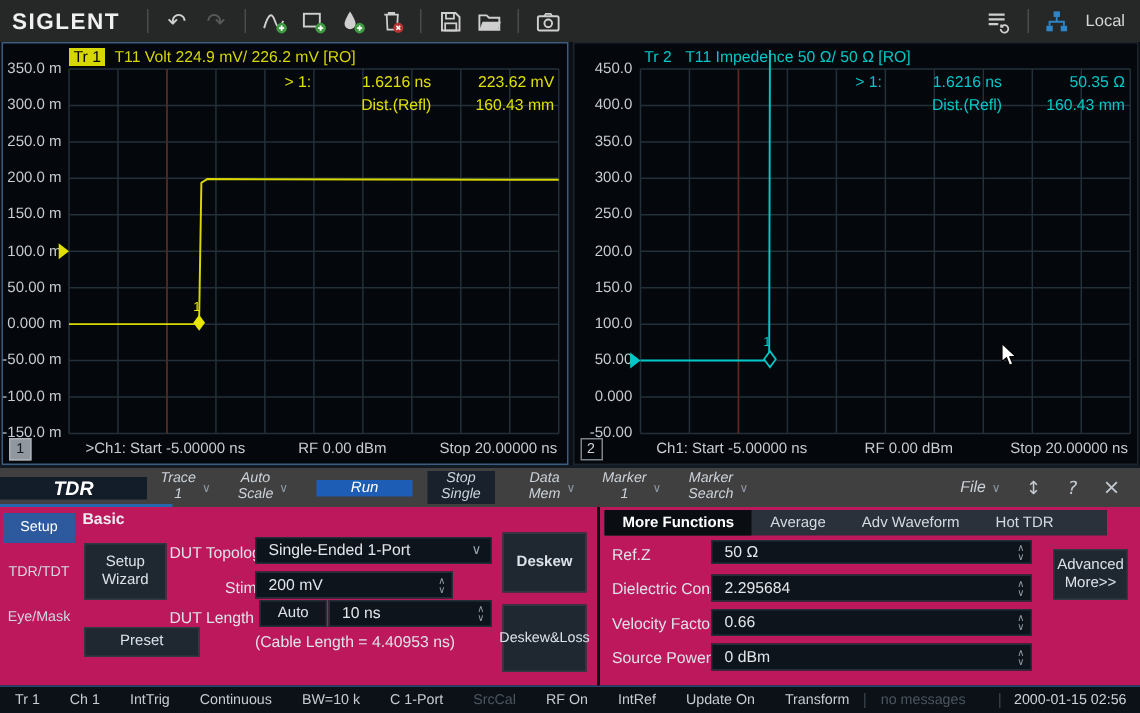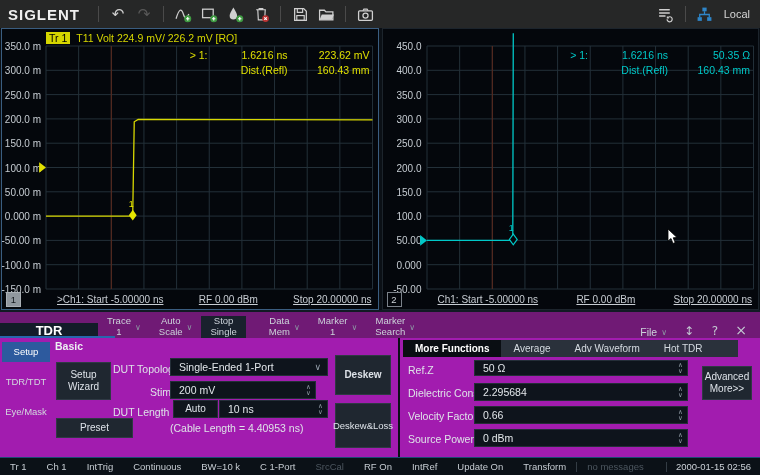--- a/index.html
+++ b/index.html
@@ -35,37 +35,37 @@
   .ylab{position:absolute;right:2px;transform:translateY(-50%);font-size:10px;color:#c6ccd2;white-space:nowrap;}
   .plot{position:absolute;left:44px;top:17px;right:5px;bottom:20px;}
   .plot svg{width:100%;height:100%;overflow:visible;display:block;}
   .mkread{position:absolute;top:20px;right:8px;display:grid;grid-template-columns:36px 80px 82px;
     row-gap:3px;font-size:10.5px;text-align:right;}
   .mkread.yel{color:#e0e000;} .mkread.cyn{color:#00c8c8;}
   .pfoot{position:absolute;left:4px;right:6px;bottom:2px;height:15px;display:flex;align-items:center;font-size:10px;color:#c8cdd3;}
   .wbadge{width:13px;height:13px;display:flex;align-items:center;justify-content:center;font-size:9.5px;flex:none;}
   .wbadge.fill{background:#90979e;color:#14181d;border:1px solid #aab0b6;}
   .wbadge.line{background:transparent;color:#cdd2d8;border:1px solid #7b828a;}
-  .pfoot .ftr{flex:1;display:flex;justify-content:space-between;padding-left:36px;white-space:nowrap;text-decoration:underline;}
+  .pfoot .ftr{flex:1;display:flex;justify-content:space-between;padding-left:36px;white-space:nowrap;}
   .cursor{position:absolute;left:284px;top:200px;width:12px;height:16px;}
   
-  .menubar{position:absolute;top:312px;left:0;right:0;height:26px;background:#701a75;
-    display:flex;align-items:flex-end;}
+  .menubar{position:absolute;top:312px;left:0;right:0;height:26px;background:#404040;
+    display:flex;align-items:center;font-style:italic;}
   .menubar::after{content:"";position:absolute;left:0;bottom:0;width:115px;height:2px;background:#2767ae;}
   .menu-title{width:98px;display:flex;align-items:center;justify-content:center;
     font-size:13px;font-weight:bold;color:#fff;background:#131c29;}
   .mitem{display:flex;align-items:center;padding:0 9px;font-size:9.5px;color:#ccd3da;text-align:center;}
   .mitem .two{line-height:1.15;}
   .chev{font-size:8px;color:#8d98a4;margin-left:4px;font-family:"DejaVu Sans",sans-serif;}
   .mitem.run{background:#1d5db5;color:#fff;width:46px;justify-content:center;font-size:10px;margin:0 10px;}
   .mitem.tile{background:#19212d;}
   .mspacer{flex:1;}
   .mico{width:26px;display:flex;align-items:center;justify-content:center;font-size:12px;color:#c3cad2;font-family:"DejaVu Sans",sans-serif;}
   
-  .bodyp{position:absolute;top:338px;left:0;right:0;height:120px;background:#a21caf;display:flex;}
+  .bodyp{position:absolute;top:338px;left:0;right:0;height:120px;background:#be185d;display:flex;}
   .side{width:52px;flex:none;display:flex;flex-direction:column;align-items:center;padding-top:4px;gap:10px;}
   .side-tab{width:48px;height:20px;line-height:20px;text-align:center;font-size:9.5px;color:#d2d8de;}
   .side-tab.active{background:#2d5a9e;color:#fff;}
   .basic{position:relative;width:346px;flex:none;}
   .sec-hdr{position:absolute;left:3px;top:2px;font-size:10.5px;font-weight:bold;color:#eceff2;}
   .btn{position:absolute;background:#1f2730;border:1px solid #2f3944;color:#dde2e8;font-size:10px;
     display:flex;align-items:center;justify-content:center;text-align:center;line-height:1.2;box-sizing:border-box;}
   .flabel{position:absolute;font-size:10.5px;color:#dee3e8;white-space:nowrap;}
   .field{position:absolute;background:#0e141c;border:1px solid #242e38;color:#e2e6ea;font-size:10.5px;
     display:flex;align-items:center;padding-left:8px;box-sizing:border-box;}
@@ -215,20 +215,24 @@
       <span class="wbadge fill">1</span>
       <span class="ftr">
         <span>&gt;Ch1: Start -5.00000 ns</span>
         <span>RF 0.00 dBm</span>
         <span>Stop 20.00000 ns</span>
       </span>
     </div>
   </div>
 
   <div class="panel">
+    <div class="ptitle">
+      <span class="trtag cy">Tr 2</span>
+      <span class="ttl-c">T11 Impedence 50 Ω/ 50 Ω [RO]</span>
+    </div>
     <div class="gutter">
       <span class="ylab" style="top:0%">450.0</span>
       <span class="ylab" style="top:10%">400.0</span>
       <span class="ylab" style="top:20%">350.0</span>
       <span class="ylab" style="top:30%">300.0</span>
       <span class="ylab" style="top:40%">250.0</span>
       <span class="ylab" style="top:50%">200.0</span>
       <span class="ylab" style="top:60%">150.0</span>
       <span class="ylab" style="top:70%">100.0</span>
       <span class="ylab" style="top:80%">50.00</span>
@@ -274,20 +278,23 @@
 <div class="menubar">
   <div class="menu-title">TDR</div>
   <div class="mitem">
     <span class="two"><span>Trace</span><br><span>1</span></span>
     <span class="chev">∨</span>
   </div>
   <div class="mitem">
     <span class="two"><span>Auto</span><br><span>Scale</span></span>
     <span class="chev">∨</span>
   </div>
+  <div class="mitem run">
+    <span>Run</span>
+  </div>
   <div class="mitem tile">
     <span class="two"><span>Stop</span><br><span>Single</span></span>
   </div>
   <div class="mitem" style="margin-left:14px;">
     <span class="two"><span>Data</span><br><span>Mem</span></span>
     <span class="chev">∨</span>
   </div>
   <div class="mitem">
     <span class="two"><span>Marker</span><br><span>1</span></span>
     <span class="chev">∨</span>
@@ -322,21 +329,21 @@
     </div>
     <div class="btn" style="left:4px;top:80px;width:77px;height:20px;">Preset</div>
 
     <div class="flabel" style="left:61px;top:25px;">DUT Topology</div>
     <div class="field" style="left:118px;top:20px;width:158px;height:18px;justify-content:flex-end;">
       <span>Single-Ended 1-Port</span>
       <span class="ddchev">∨</span>
     </div>
 
     <div class="flabel" style="left:61px;top:48px;margin-left:37px;">Stim. Ampl.</div>
-    <div class="field" style="left:118px;top:43px;width:146px;height:18px;gap:36px;">
+    <div class="field" style="left:118px;top:43px;width:132px;height:18px;gap:36px;">
       <span>200 mV</span>
       <span class="spin">
           <span>∧</span>
           <span>∨</span>
         </span>
     </div>
 
     <div class="flabel" style="left:61px;top:68px;">DUT Length</div>
     <div class="btn" style="left:121px;top:62px;width:45px;height:18px;background:#10161d;border-color:#242e38;">Auto</div>
     <div class="field" style="left:167px;top:62px;width:109px;height:18px;">

